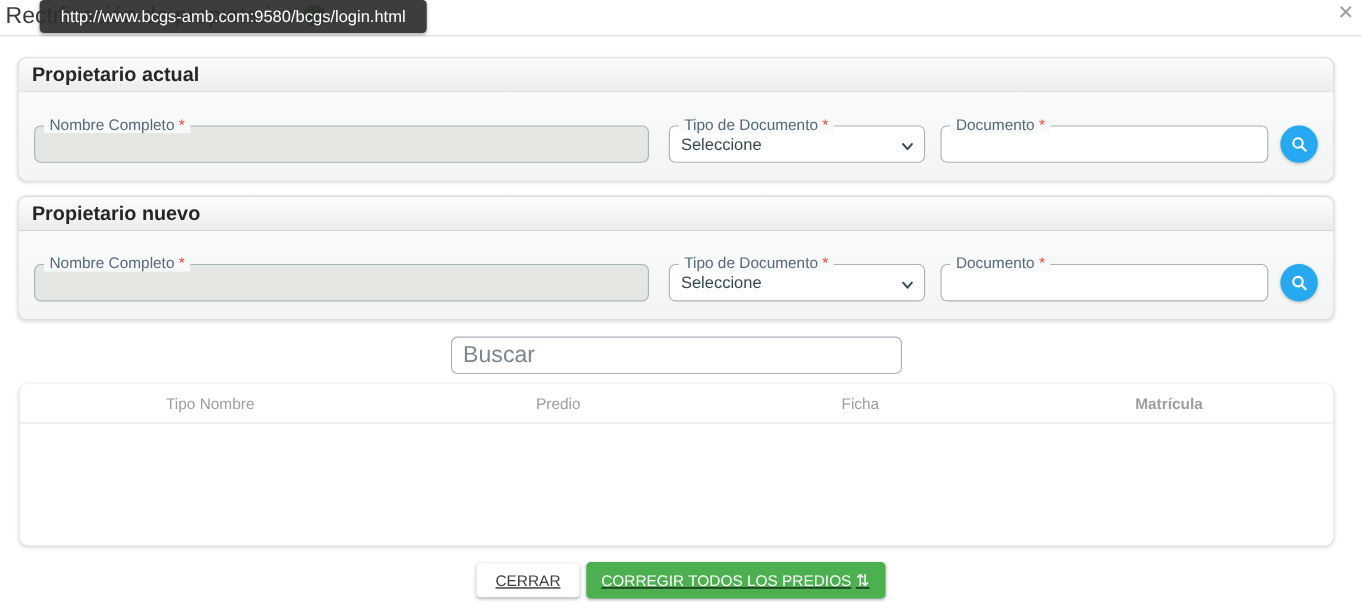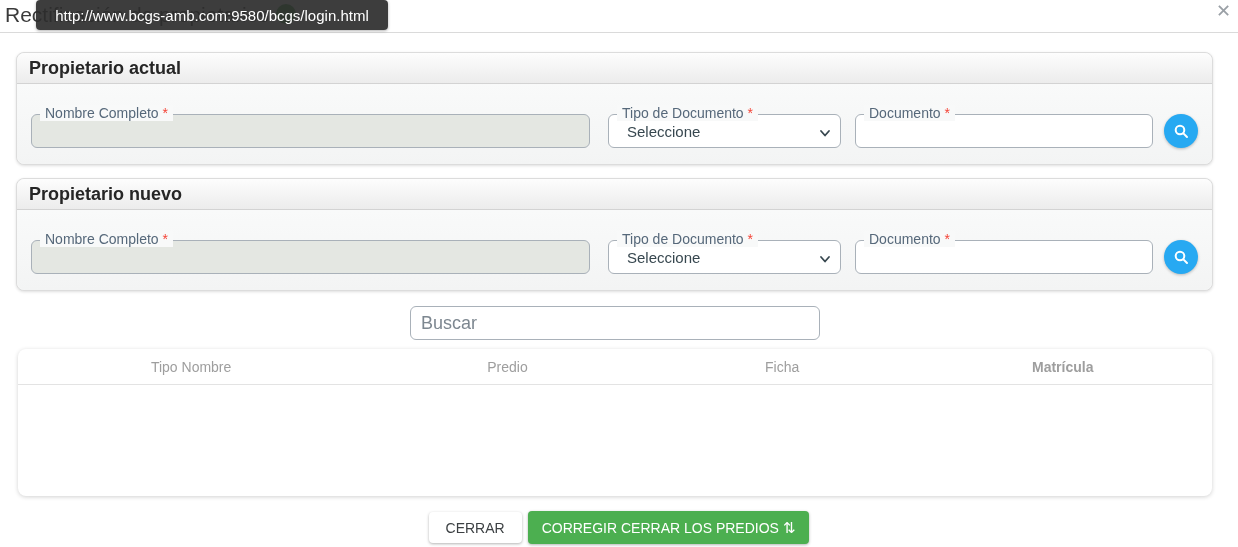--- a/index.html
+++ b/index.html
@@ -26,58 +26,58 @@
   .panel-header { height:31px; line-height:31px; padding-left:12px;
                   background:linear-gradient(#fdfdfd,#ececec);
                   border-bottom:1px solid #d3d3d3; border-radius:8px 8px 0 0;
                   font-size:18px; font-weight:bold; color:#262626; }
   .panel-body { position:relative; display:flex; align-items:flex-start;
                 padding:30px 14px 16px 14px; border-radius:0 0 8px 8px;
                 background:linear-gradient(#f9fafa,#f3f4f4); }
 
   .ofield { position:relative; }
   .ofield .box { height:34px; border:1px solid #a9b1b9; border-radius:6px; background:#fff;
-                 position:relative;padding-left:8px; }
+                 position:relative; }
   .ofield .box.disabled { background:#e4e7e2; }
   .ofield .flabel { position:absolute; top:-9px; left:9px; background:#f8f9f9; padding:0 5px;
                     font-size:14px; color:#56687a; white-space:nowrap; z-index:1; }
   .ofield .flabel .req { color:#f44336; }
   .f-name { flex:1 1 auto; margin-right:18px; }
   .f-doctype { width:233px; margin-right:14px; }
   .f-doc { width:298px; }
   .ofield input, .ofield select { width:100%; height:100%; border:none; outline:none;
       background:transparent; padding:0 10px; font-size:15px; color:#37474f;
       font-family:"Liberation Sans", sans-serif; appearance:none; -webkit-appearance:none; }
   .chev { position:absolute; right:9px; top:12px; width:12px; height:12px; pointer-events:none; }
 
   .round-search { width:34px; height:34px; border-radius:50%; border:none; cursor:pointer;
       background:#27a9f2; margin-left:11px; flex:0 0 auto; display:flex; align-items:center;
       justify-content:center; box-shadow:0 1px 3px rgba(0,0,0,0.25); }
 
   
   .search-row { margin-top:15px; margin-left:410px; width:410px; }
   .search-row .sbox { height:34px; border:1px solid #a9b1b9; border-radius:6px; background:#fff; }
   .search-row input { width:100%; height:100%; border:none; outline:none; background:transparent;
-      padding:0 10px; font-size:18px; color:#37474f; font-family:"Liberation Sans",sans-serif; }
+      padding:0 10px; font-size:21px; color:#37474f; font-family:"Liberation Sans",sans-serif; }
   .search-row input::placeholder { color:#7d8790; opacity:1; }
 
   
   .results { margin:9px 26px 0 18px; background:#fff; border-radius:8px;
              box-shadow:0 1px 4px rgba(0,0,0,0.18); height:147px; overflow:hidden; }
   .thead { display:flex; height:36px; align-items:center; border-bottom:1px solid #e3e3e3; }
   .th { font-size:14px; color:#9e9e9e; text-align:center; }
   .th:nth-child(1){ width:29%; } .th:nth-child(2){ width:24%; }
   .th:nth-child(3){ width:22%; } .th:nth-child(4){ width:25%;font-weight:bold; }
   .empty-row { height:42px; display:flex; align-items:center; justify-content:center;
                border-bottom:1px solid #ececec; }
   .empty-row svg { margin-right:8px; margin-top:-6px; }
   .empty-msg { font-size:14.5px; font-weight:bold; color:#2b3640; }
 
   
-  .footer { margin-top:15px; display:flex; justify-content:center; align-items:center; }
+  .footer { margin-top:15px; display:flex; justify-content:center; align-items:center;text-decoration:underline; }
   .btn { border:none; border-radius:4px; cursor:pointer; font-size:14px; height:31px;
          font-family:"Liberation Sans",sans-serif; box-shadow:0 1px 3px rgba(0,0,0,0.3); }
   .btn-close { background:#fff; color:#3c4043; padding:0 17px; margin-right:6px; }
   .btn-green { background:#4caf50; color:#fff; padding:0 14px; height:33px; }
   .btn-green .swap { font-size:15px; margin-left:4px; }
 </style>
 </head>
 <body>
 
 <div class="dlg-header">
@@ -157,14 +157,14 @@
   <div class="thead">
     <div class="th">Tipo Nombre</div>
     <div class="th">Predio</div>
     <div class="th">Ficha</div>
     <div class="th">Matrícula</div>
   </div>
 </div>
 
 <div class="footer">
   <button class="btn btn-close">CERRAR</button>
-  <button class="btn btn-green"><span>CORREGIR CERRAR LOS PREDIOS</span><span class="swap">⇅</span></button>
+  <button class="btn btn-green"><span>CORREGIR TODOS LOS PREDIOS</span><span class="swap">⇅</span></button>
 </div>
 
 </body></html>

